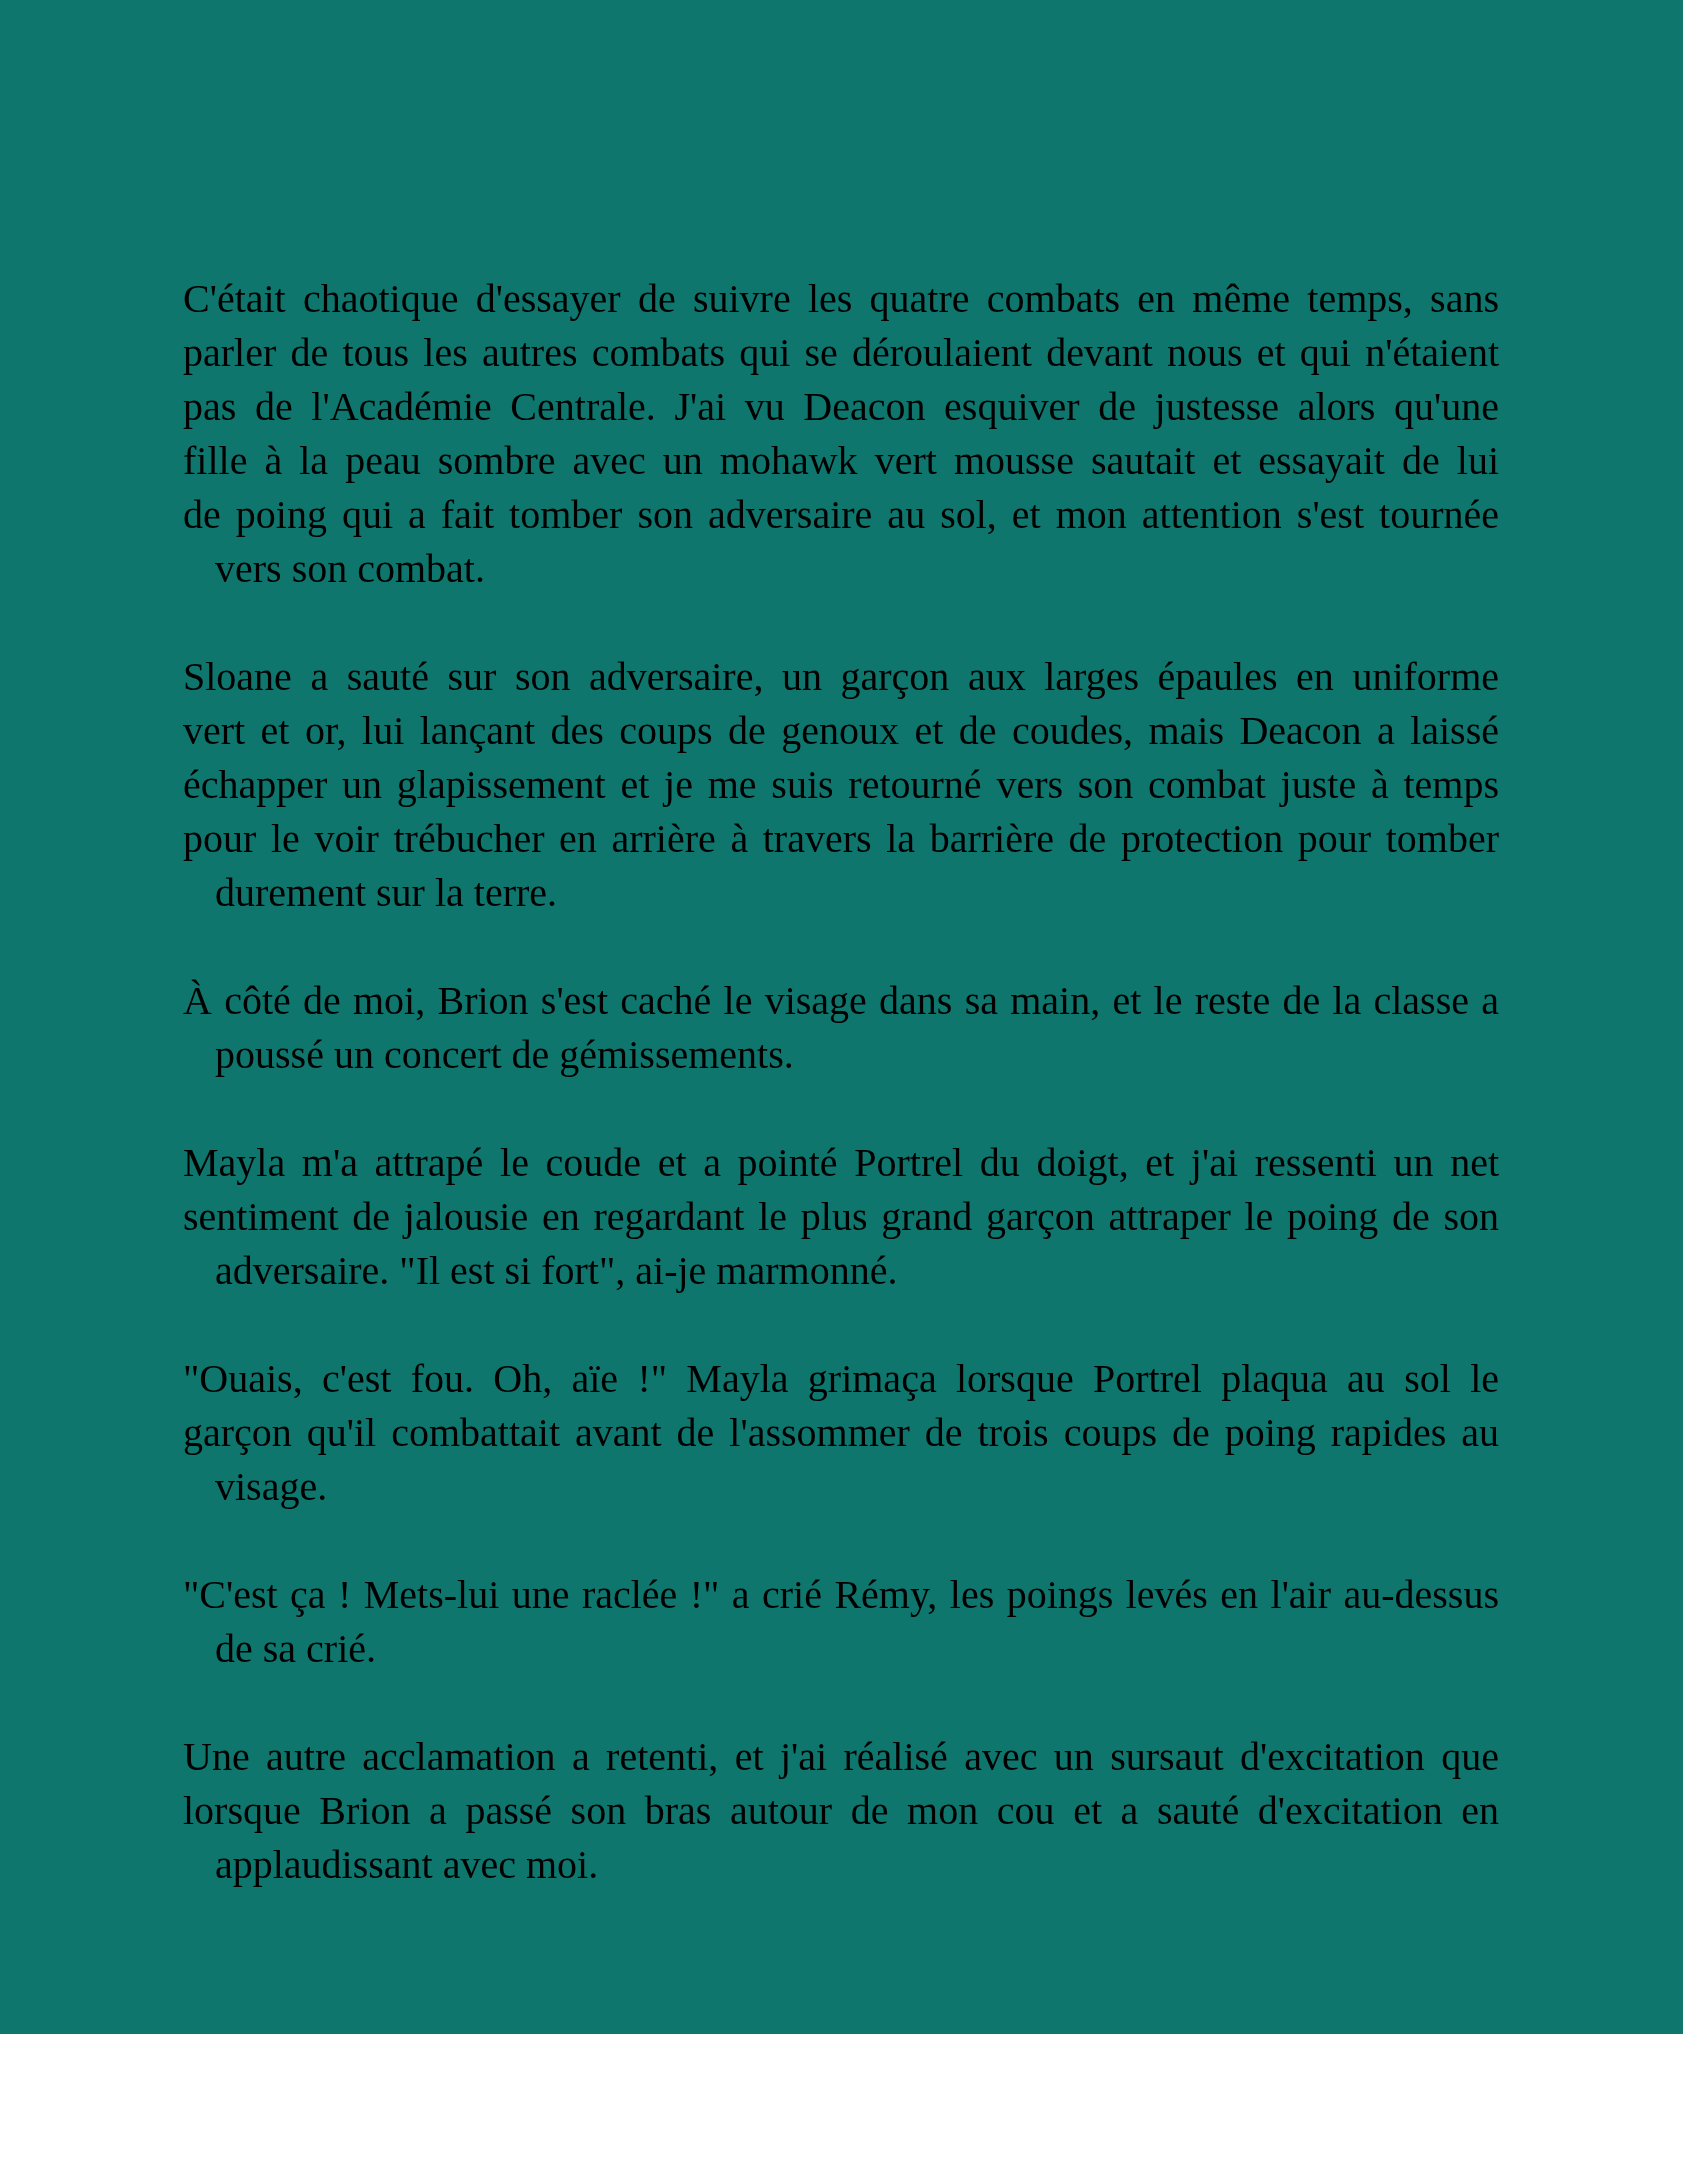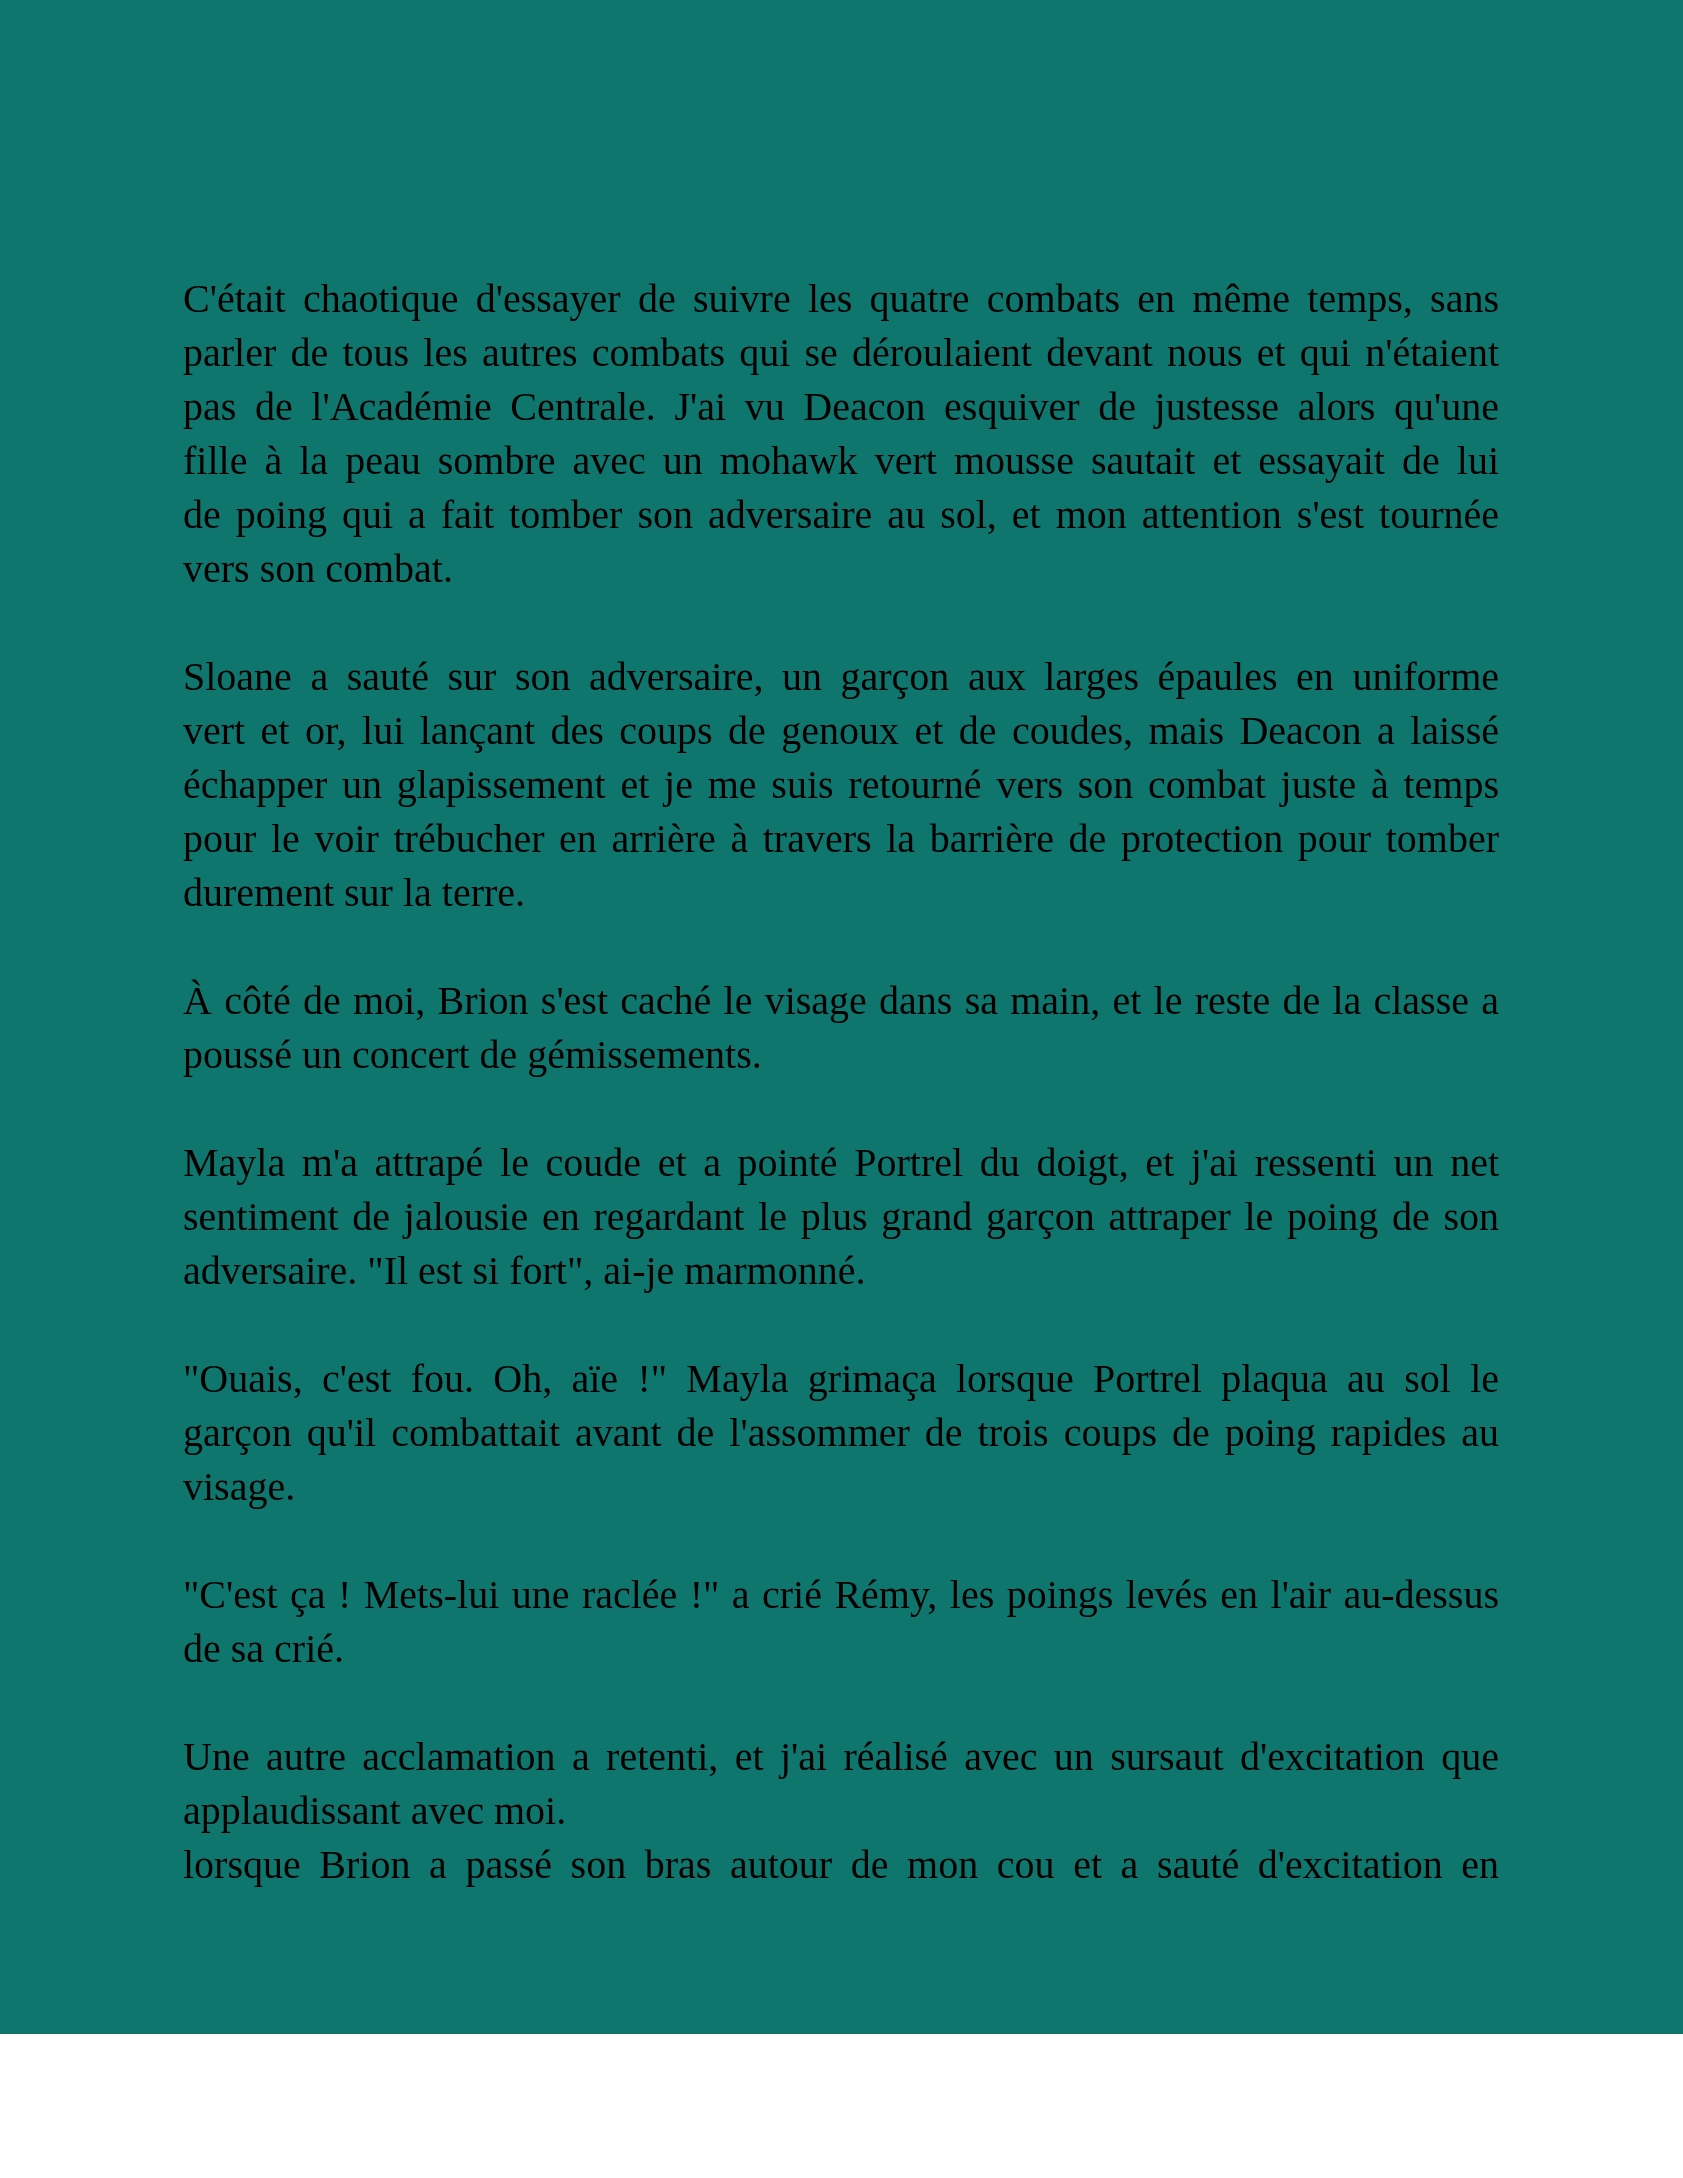--- a/index.html
+++ b/index.html
@@ -33,20 +33,21 @@
     font-size: 40px;
     line-height: 54px;
     height: 54px;
     text-align: justify;
     text-align-last: justify;
     white-space: normal;
     word-spacing: normal;
   }
   .line.last {
     text-align-last: left;
+    margin-left: 32px;
   }
 </style>
 </head>
 <body>
 
 <div class="page">
   <div class="text-block">
       <div class="paragraph">
         <div class="line">C'était chaotique d'essayer de suivre les quatre combats en même temps, sans</div>
         <div class="line">parler de tous les autres combats qui se déroulaient devant nous et qui n'étaient</div>
@@ -75,18 +76,18 @@
         <div class="line">"Ouais, c'est fou. Oh, aïe !" Mayla grimaça lorsque Portrel plaqua au sol le</div>
         <div class="line">garçon qu'il combattait avant de l'assommer de trois coups de poing rapides au</div>
         <div class="line last">visage.</div>
       </div>
       <div class="paragraph">
         <div class="line">"C'est ça ! Mets-lui une raclée !" a crié Rémy, les poings levés en l'air au-dessus</div>
         <div class="line last">de sa crié.</div>
       </div>
       <div class="paragraph">
         <div class="line">Une autre acclamation a retenti, et j'ai réalisé avec un sursaut d'excitation que</div>
+        <div class="line">lorsque Brion a passé son bras autour de mon cou et a sauté d'excitation en</div>
         <div class="line last">applaudissant avec moi.</div>
-        <div class="line">lorsque Brion a passé son bras autour de mon cou et a sauté d'excitation en</div>
       </div>
     </div>
 </div>
 
 
 </body></html>

